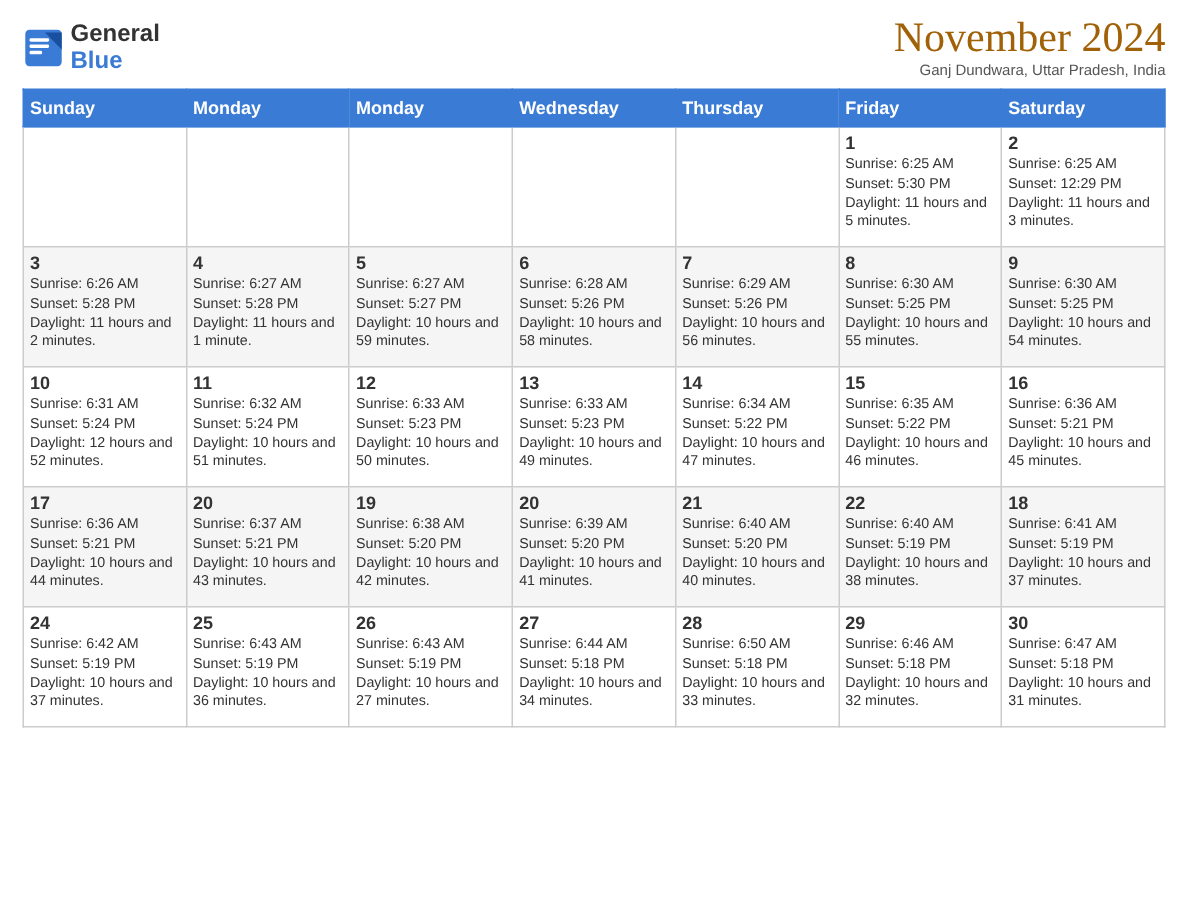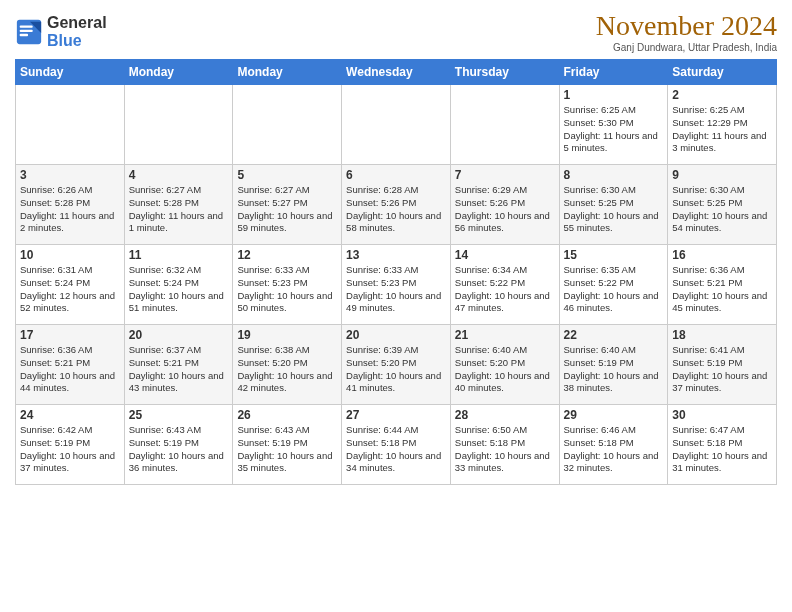--- a/index.html
+++ b/index.html
@@ -350,21 +350,21 @@
               <div>Sunrise: 6:43 AM</div>
               <div>Sunset: 5:19 PM</div>
               <div>Daylight: 10 hours and 36 minutes.</div>
             </div>
           </td>
           <td>
             <span class="day-number">26</span>
             <div class="day-info">
               <div>Sunrise: 6:43 AM</div>
               <div>Sunset: 5:19 PM</div>
-              <div>Daylight: 10 hours and 35 minutes.</div>
+              <div>Daylight: 10 hours and 27 minutes.</div>
             </div>
           </td>
           <td>
             <span class="day-number">27</span>
             <div class="day-info">
               <div>Sunrise: 6:44 AM</div>
               <div>Sunset: 5:18 PM</div>
               <div>Daylight: 10 hours and 34 minutes.</div>
             </div>
           </td>

